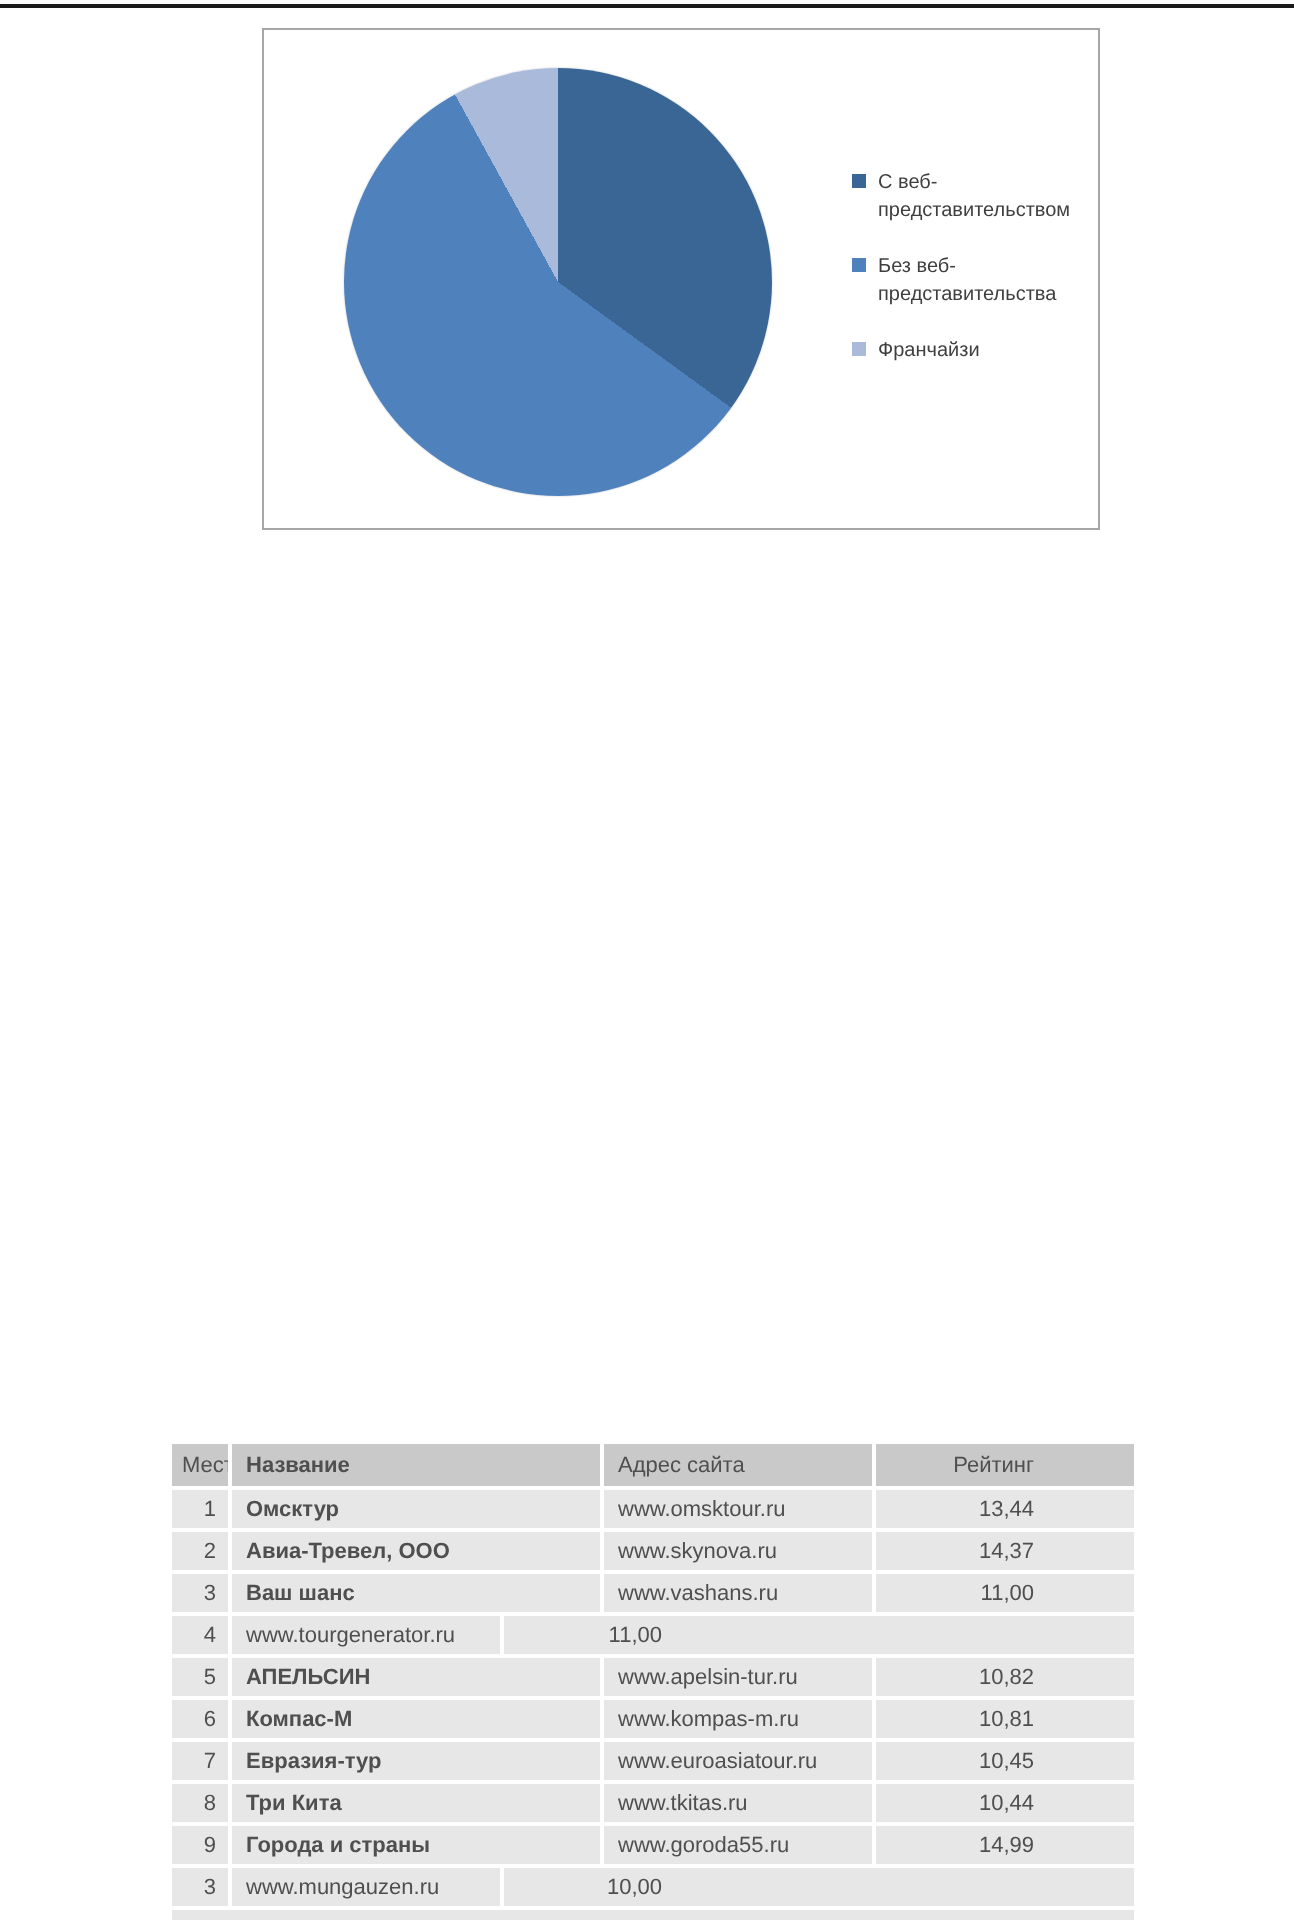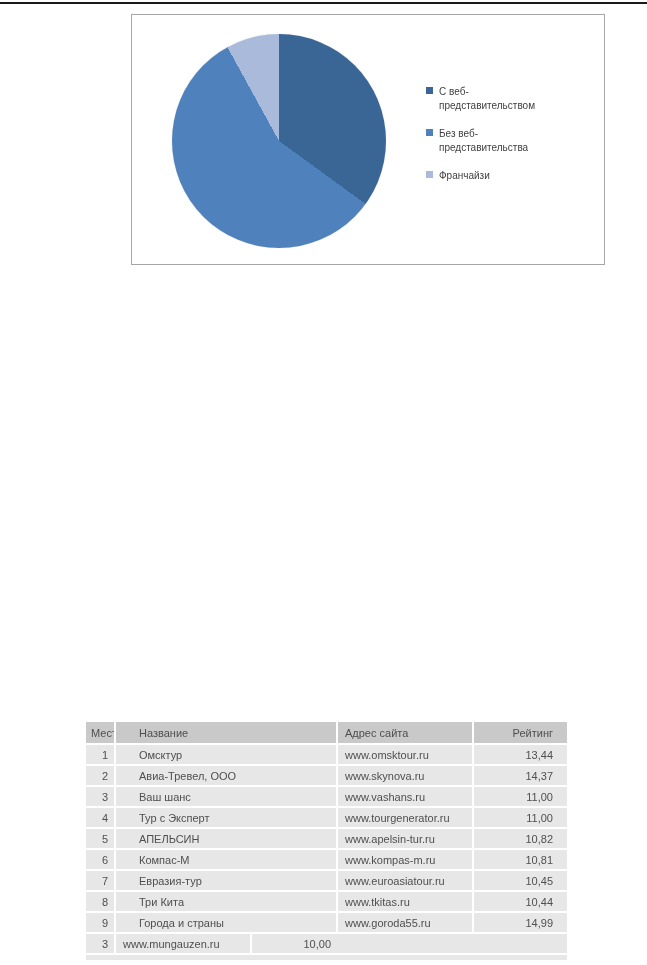--- a/index.html
+++ b/index.html
@@ -14,21 +14,21 @@
   
   .top-rule {
     position: absolute; left: 0; top: 2px;
     width: 647px; height: 2px;
     background: var(--top_rule, #1a1a1a);
   }
 
   
   .chart-frame {
     position: absolute; left: 131px; top: 14px;
-    width: 474px; height: 251px;
+    width: 419px; height: 251px;
     background: #ffffff;
     border: 1px solid var(--chart_border, #a6a6a6);
     box-sizing: border-box;
   }
   .pie {
     position: absolute; left: 40px; top: 19px;
     width: 214px; height: 214px;
     border-radius: 50%;
     box-shadow: 0 0 1px rgba(0,0,0,.25);
   }
@@ -57,21 +57,21 @@
     border-bottom: 2px solid #ffffff;
   }
   .thead { background: var(--header_bg, #c9c9c9); height: 23px; }
   .trow  { background: var(--row_bg, #e7e7e7); height: 21px; }
   .tcell {
     box-sizing: border-box;
     display: flex; align-items: center;
     white-space: nowrap; overflow: hidden;
   }
   .c-place  { width: 30px;  justify-content: flex-end; padding-right: 6px; border-right: 2px solid #fff; }
-  .c-name   { width: 222px; padding-left: 23px;  border-right: 2px solid #fff; }
+  .c-name   { width: 186px; padding-left: 7px;  border-right: 2px solid #fff; font-weight: bold; }
   .c-site   { width: 136px; padding-left: 7px;  border-right: 2px solid #fff; }
   .c-rating { width: 87px;  justify-content: flex-end; padding-right: 8px; }
   .thead .c-place { justify-content: flex-start; padding-left: 5px; }
   .row-stub {
     background: var(--row_bg, #e7e7e7);
     height: 5px;
   }
 </style>
 </head>
 <body>
@@ -117,21 +117,20 @@
         <div class="tcell c-rating">14,37</div>
       </div>
       <div class="trow">
         <div class="tcell c-place">3</div>
         <div class="tcell c-name">Ваш шанс</div>
         <div class="tcell c-site">www.vashans.ru</div>
         <div class="tcell c-rating">11,00</div>
       </div>
       <div class="trow">
         <div class="tcell c-place">4</div>
-        <div class="tcell c-name">Тур с Эксперт</div>
         <div class="tcell c-site">www.tourgenerator.ru</div>
         <div class="tcell c-rating">11,00</div>
       </div>
       <div class="trow">
         <div class="tcell c-place">5</div>
         <div class="tcell c-name">АПЕЛЬСИН</div>
         <div class="tcell c-site">www.apelsin-tur.ru</div>
         <div class="tcell c-rating">10,82</div>
       </div>
       <div class="trow">

